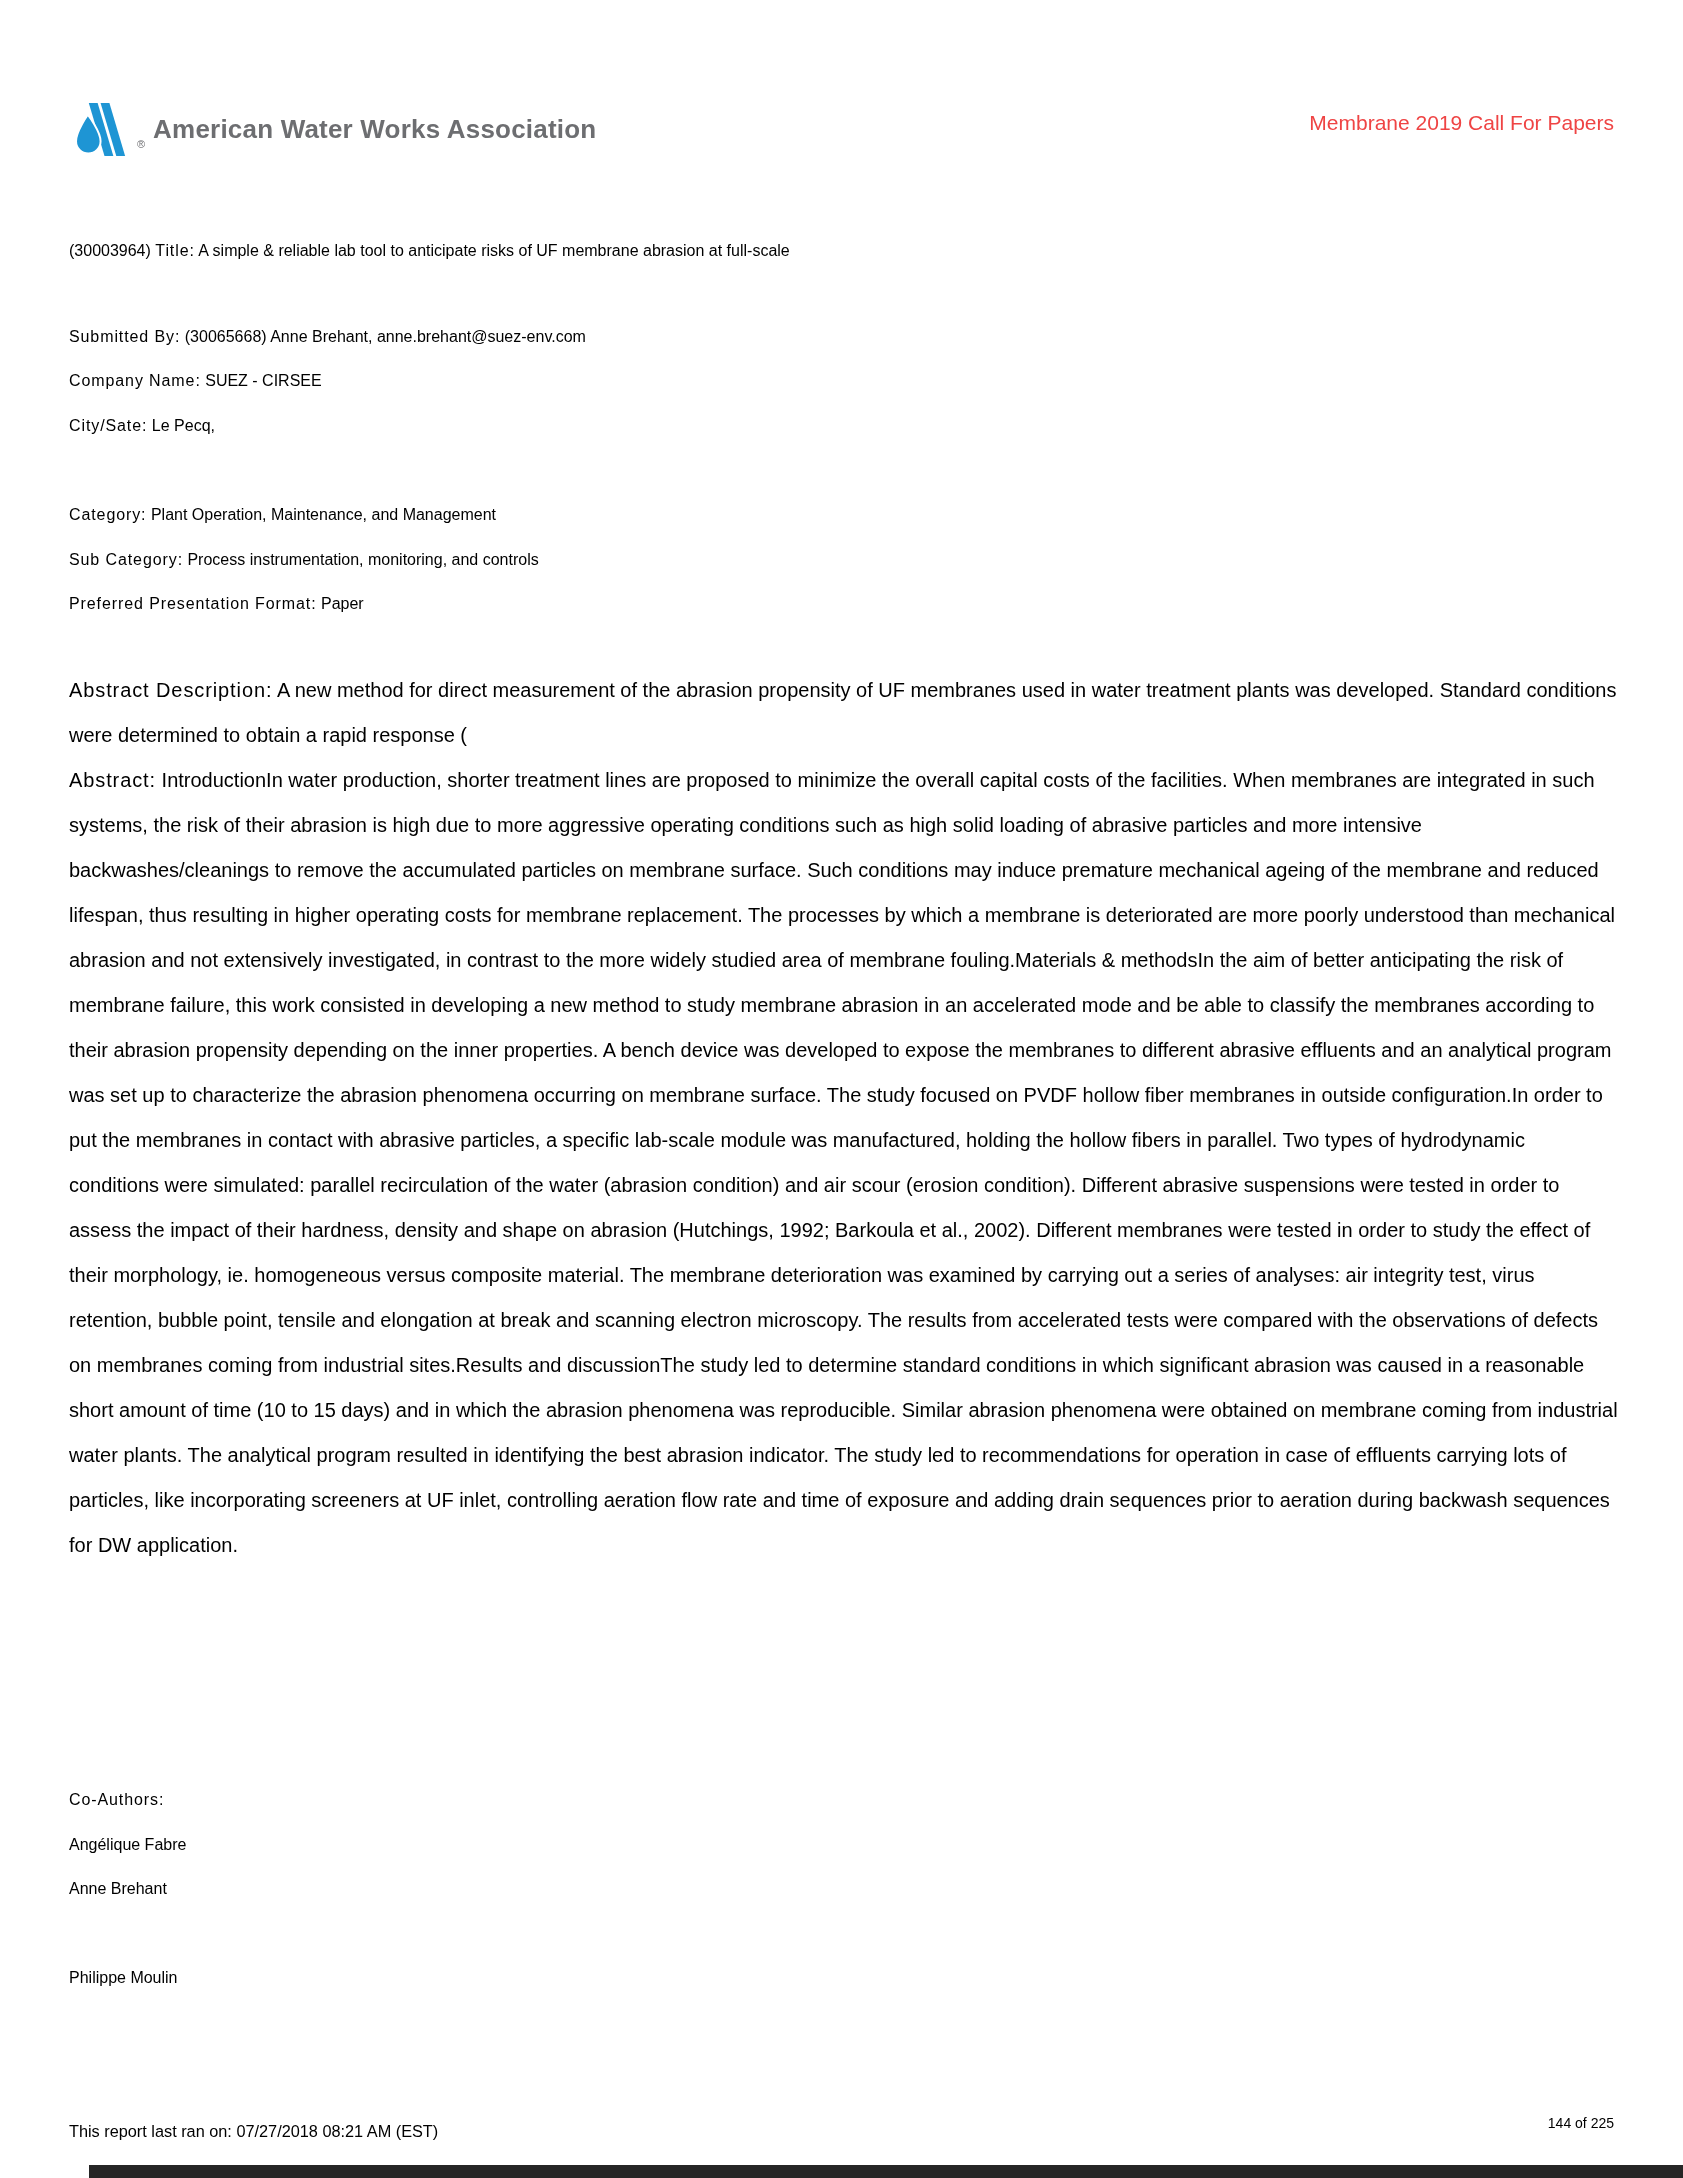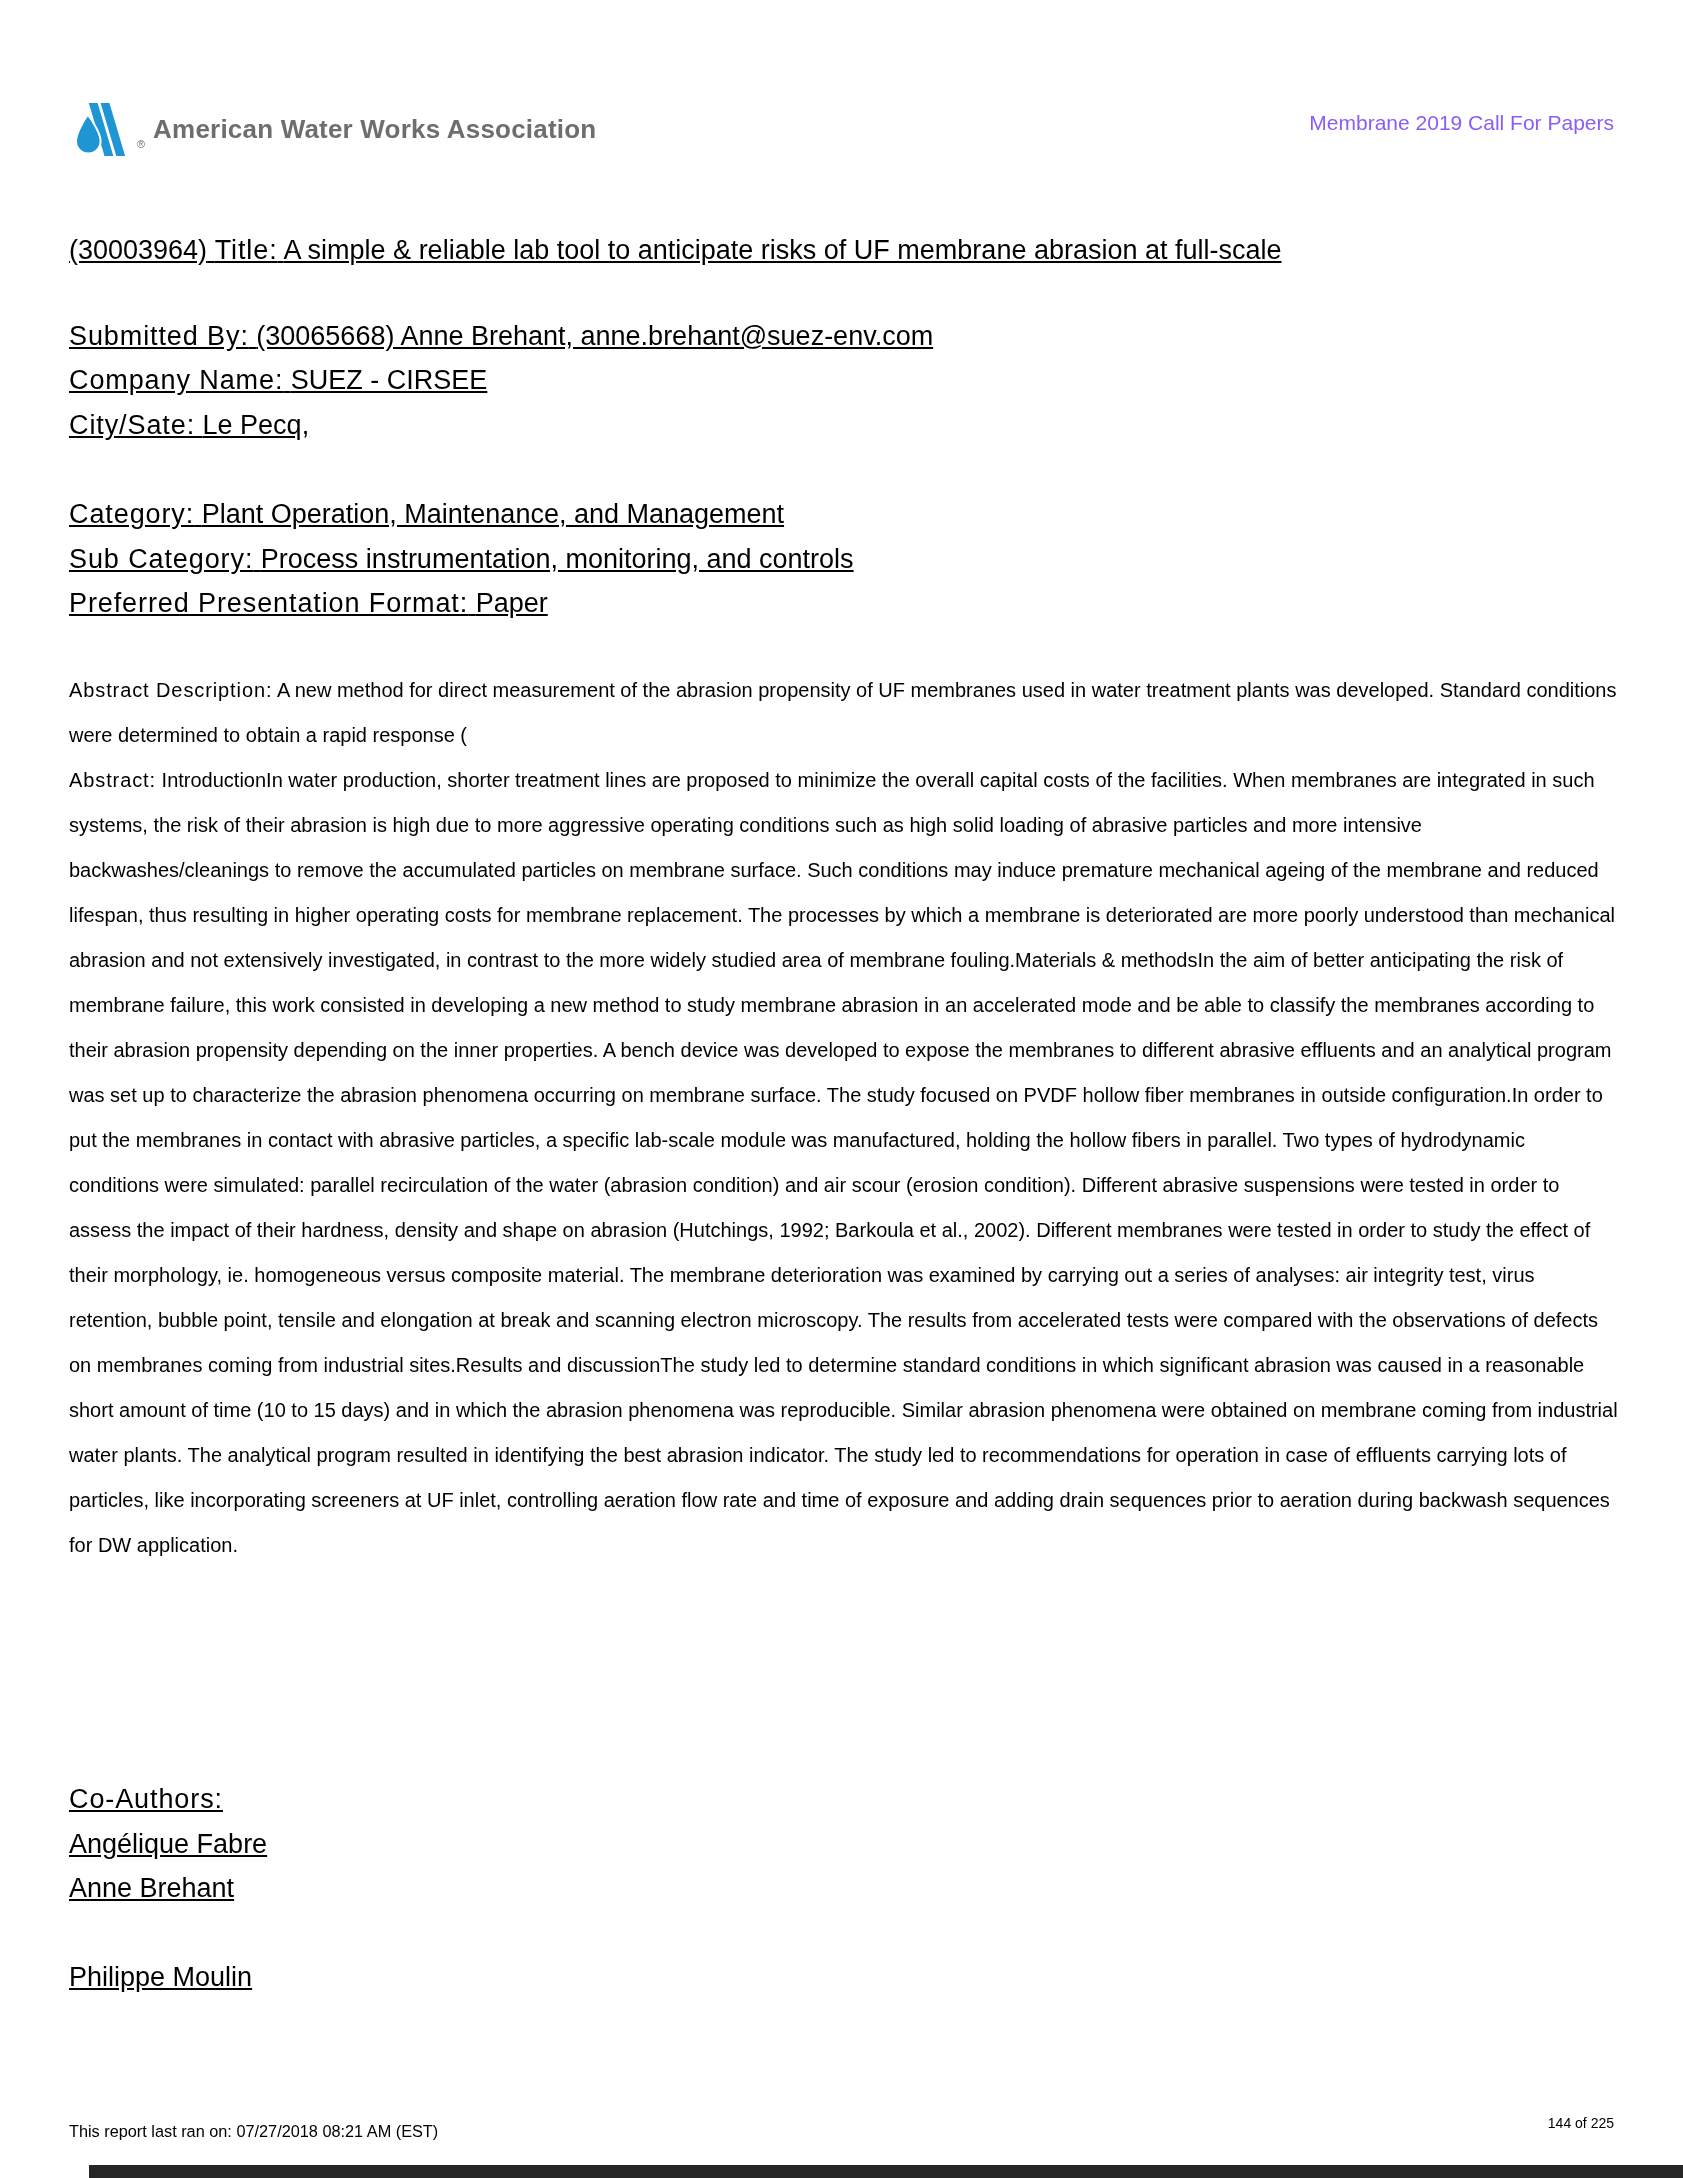--- a/index.html
+++ b/index.html
@@ -32,31 +32,30 @@
     font-size: 26px;
     font-weight: bold;
     color: #6d6e71;
     letter-spacing: 0.2px;
   }
   .report-title {
     position: absolute;
     top: 111px;
     right: 69px;
     font-size: 21px;
-    color: #8b5cf6;
+    color: #ef4444;
   }
   
   .line {
     position: absolute;
     left: 69px;
     right: 64px;
-    font-size: 27px;
+    font-size: 16px;
     line-height: 45px;
     white-space: nowrap;
-    text-decoration: underline;
   }
   .label { letter-spacing: 0.9px; }
   .para {
     position: absolute;
     left: 69px;
     width: 1550px;
     font-size: 20px;
     line-height: 45px;
   }
   .para p { margin: 0; }

